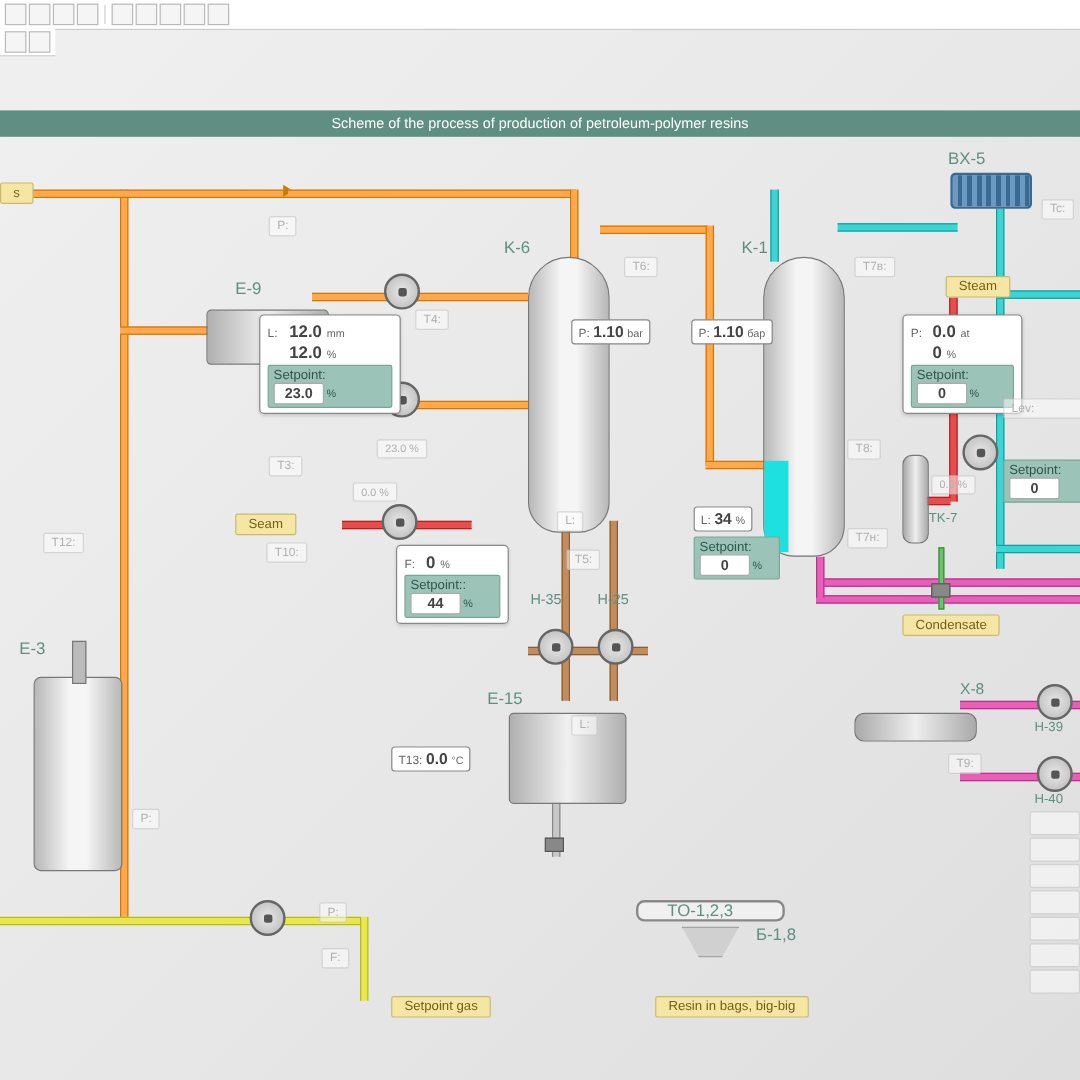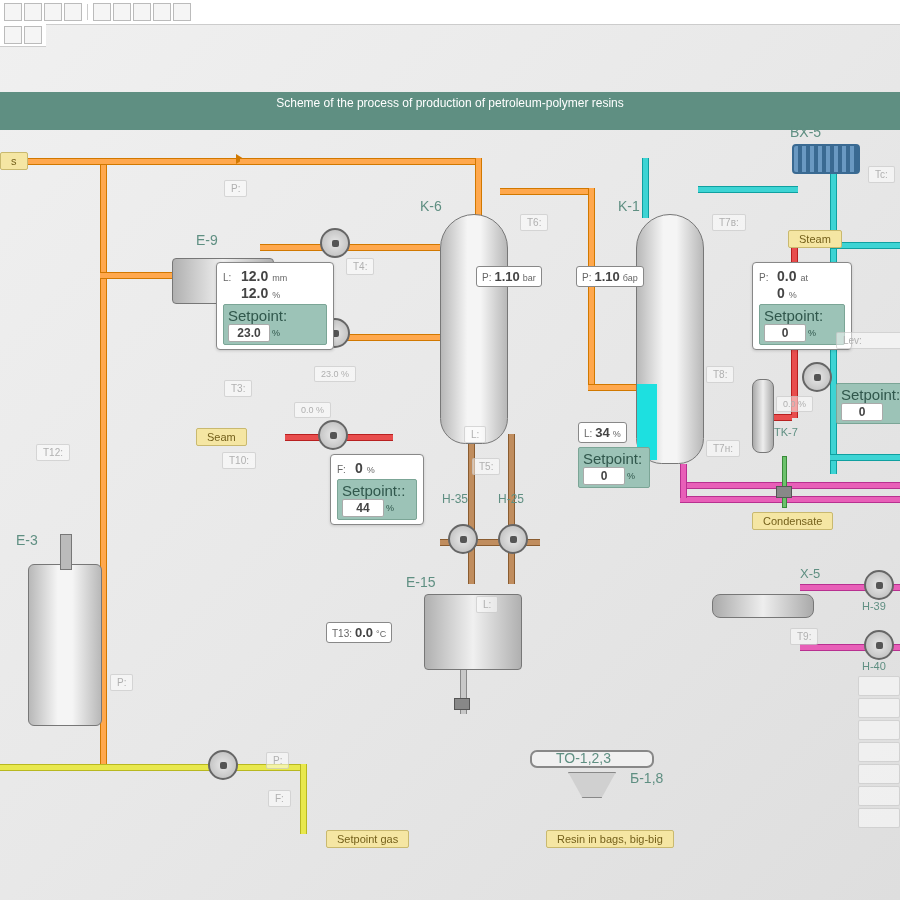--- a/index.html
+++ b/index.html
@@ -1,30 +1,30 @@
 <!DOCTYPE html>
 <html><head>
 <meta charset="utf-8">
 <style>
 html,body{margin:0;padding:0;width:900px;height:900px;font-family:Arial,Helvetica,sans-serif;background:linear-gradient(135deg,#f0f0f0 0%,#e8e8e8 50%,#dedede 100%);overflow:hidden;font-size:11px;color:#444}
 .toolbar{position:absolute;top:0;left:0;right:0;height:24px;background:#fff;border-bottom:1px solid #ccc;display:flex;align-items:center;padding:0 4px;gap:2px}
 .tool-btn{width:16px;height:16px;border:1px solid #bbb;background:#f5f5f5;display:inline-block}
 .sep{width:1px;height:16px;background:#ccc;margin:0 3px}
 .toolbar2{position:absolute;top:24px;left:0;height:22px;background:#fff;border-bottom:1px solid #ccc;display:flex;align-items:center;padding:0 4px;gap:2px}
-.title-bar{position:absolute;top:92px;left:0;right:0;height:38px;background:#5f8f82;color:#fff;text-align:center;line-height:22px;font-size:12px}
+.title-bar{position:absolute;top:92px;left:0;right:0;height:22px;background:#5f8f82;color:#fff;text-align:center;line-height:22px;font-size:12px}
 .canvas{position:absolute;top:114px;left:0;right:0;bottom:0}
 .lbl{position:absolute;font-size:14px;color:#5f8f82;font-weight:500}
 .faded{position:absolute;background:rgba(255,255,255,0.5);border:1px solid rgba(180,180,180,0.5);border-radius:2px;padding:2px 6px;color:#b0b0b0;font-size:10px}
 .card{position:absolute;background:#fff;border:1px solid #888;border-radius:4px;box-shadow:0 1px 3px rgba(0,0,0,0.15);padding:4px 6px}
 .card .row{display:flex;align-items:baseline;gap:4px;margin:1px 0}
 .card .k{color:#666;font-size:10px;width:14px}
 .card .v{font-weight:bold;font-size:14px}
 .card .u{font-size:9px;color:#666}
 .sp{background:#9cc3b7;border:1px solid #7ba596;border-radius:2px;padding:2px 4px;margin-top:3px}
-.sp-t{font-size:15px;color:#30574c}
+.sp-t{font-size:11px;color:#30574c}
 .sp-row{display:flex;align-items:center;gap:2px}
 .sp-v{background:#fff;border:1px solid #aaa;border-radius:2px;padding:1px 6px;font-weight:bold;font-size:12px;min-width:28px;text-align:center}
 .sp-u{font-size:9px;color:#30574c}
 .tag{position:absolute;background:#fff;border:1px solid #888;border-radius:3px;padding:2px 5px;display:flex;align-items:baseline;gap:3px}
 .tag .k{color:#666;font-size:10px}
 .tag .v{font-weight:bold;font-size:13px}
 .tag .u{font-size:9px;color:#666}
 .yellow-tag{position:absolute;background:#f5e6a3;border:1px solid #c9b96f;border-radius:2px;padding:2px 10px;font-size:11px;color:#735f1a}
 .pipe{position:absolute;background:transparent}
 .pipe.h{height:5px;border-top:1px solid;border-bottom:1px solid}
@@ -142,21 +142,21 @@
 
 <div class="tank" style="left:424px;top:480px;width:96px;height:74px"></div>
 <div class="lbl" style="left:406px;top:460px">E-15</div>
 
 <div class="pump" style="left:448px;top:410px"></div>
 <div class="pump" style="left:498px;top:410px"></div>
 <div class="lbl" style="left:442px;top:378px;font-size:12px">H-35</div>
 <div class="lbl" style="left:498px;top:378px;font-size:12px">H-25</div>
 
 <div class="hex" style="left:712px;top:480px;width:100px;height:22px"></div>
-<div class="lbl" style="left:800px;top:452px;font-size:13px">X-5</div>
+<div class="lbl" style="left:800px;top:452px;font-size:13px">X-8</div>
 
 <div class="pump" style="left:864px;top:456px"></div>
 <div class="pump" style="left:864px;top:516px"></div>
 <div class="lbl" style="left:862px;top:486px;font-size:11px">H-39</div>
 <div class="lbl" style="left:862px;top:546px;font-size:11px">H-40</div>
 
 <div class="pump" style="left:320px;top:114px"></div>
 <div class="pump" style="left:320px;top:204px"></div>
 <div class="pump" style="left:318px;top:306px"></div>
 <div class="pump" style="left:802px;top:248px"></div>

